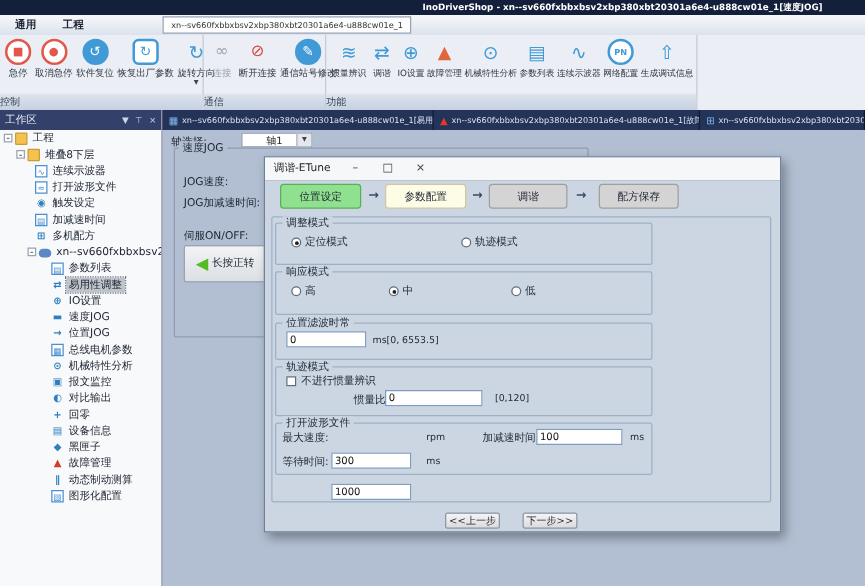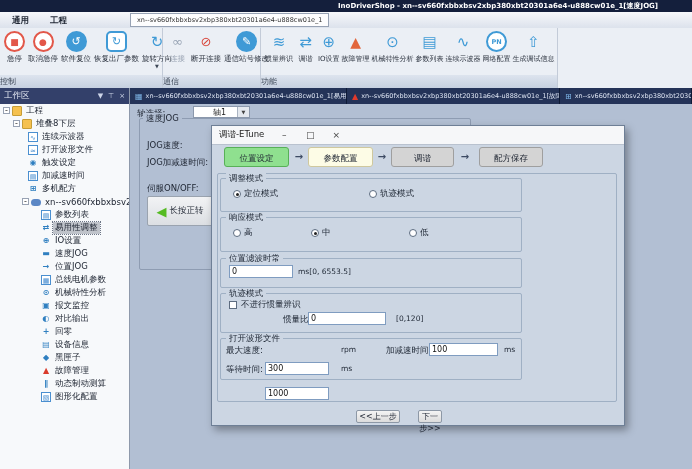--- a/index.html
+++ b/index.html
@@ -386,16 +386,16 @@
     <input class="tinput" style="left: 53px; top: 217px; width: 64px; margin-top: 44px;" value="1000">
     <span class="dlabel" style="left:129px;top:219px;font-size:7.5px">rpm</span>
     <span class="dlabel" style="left:174px;top:219px">加减速时间:</span>
     <input class="tinput" style="left: 217px; top: 217px; width: 69px;" value="100">
     <span class="dlabel" style="left:292px;top:219px;font-size:7.5px">ms</span>
     <span class="dlabel" style="left:14px;top:238px">等待时间:</span>
     <input class="tinput" style="left: 53px; top: 236px; width: 64px;" value="300">
     <span class="dlabel" style="left:129px;top:238px;font-size:7.5px">ms</span>
 
     <div class="dbtn" style="left:144px;top:284px;width:44px">&lt;&lt;上一步</div>
-    <div class="dbtn" style="left:206px;top:284px;width:24px">下一步&gt;&gt;</div>
+    <div class="dbtn" style="left:206px;top:284px;width:44px">下一步&gt;&gt;</div>
   </div>
 
 </div>
 
 </body></html>

